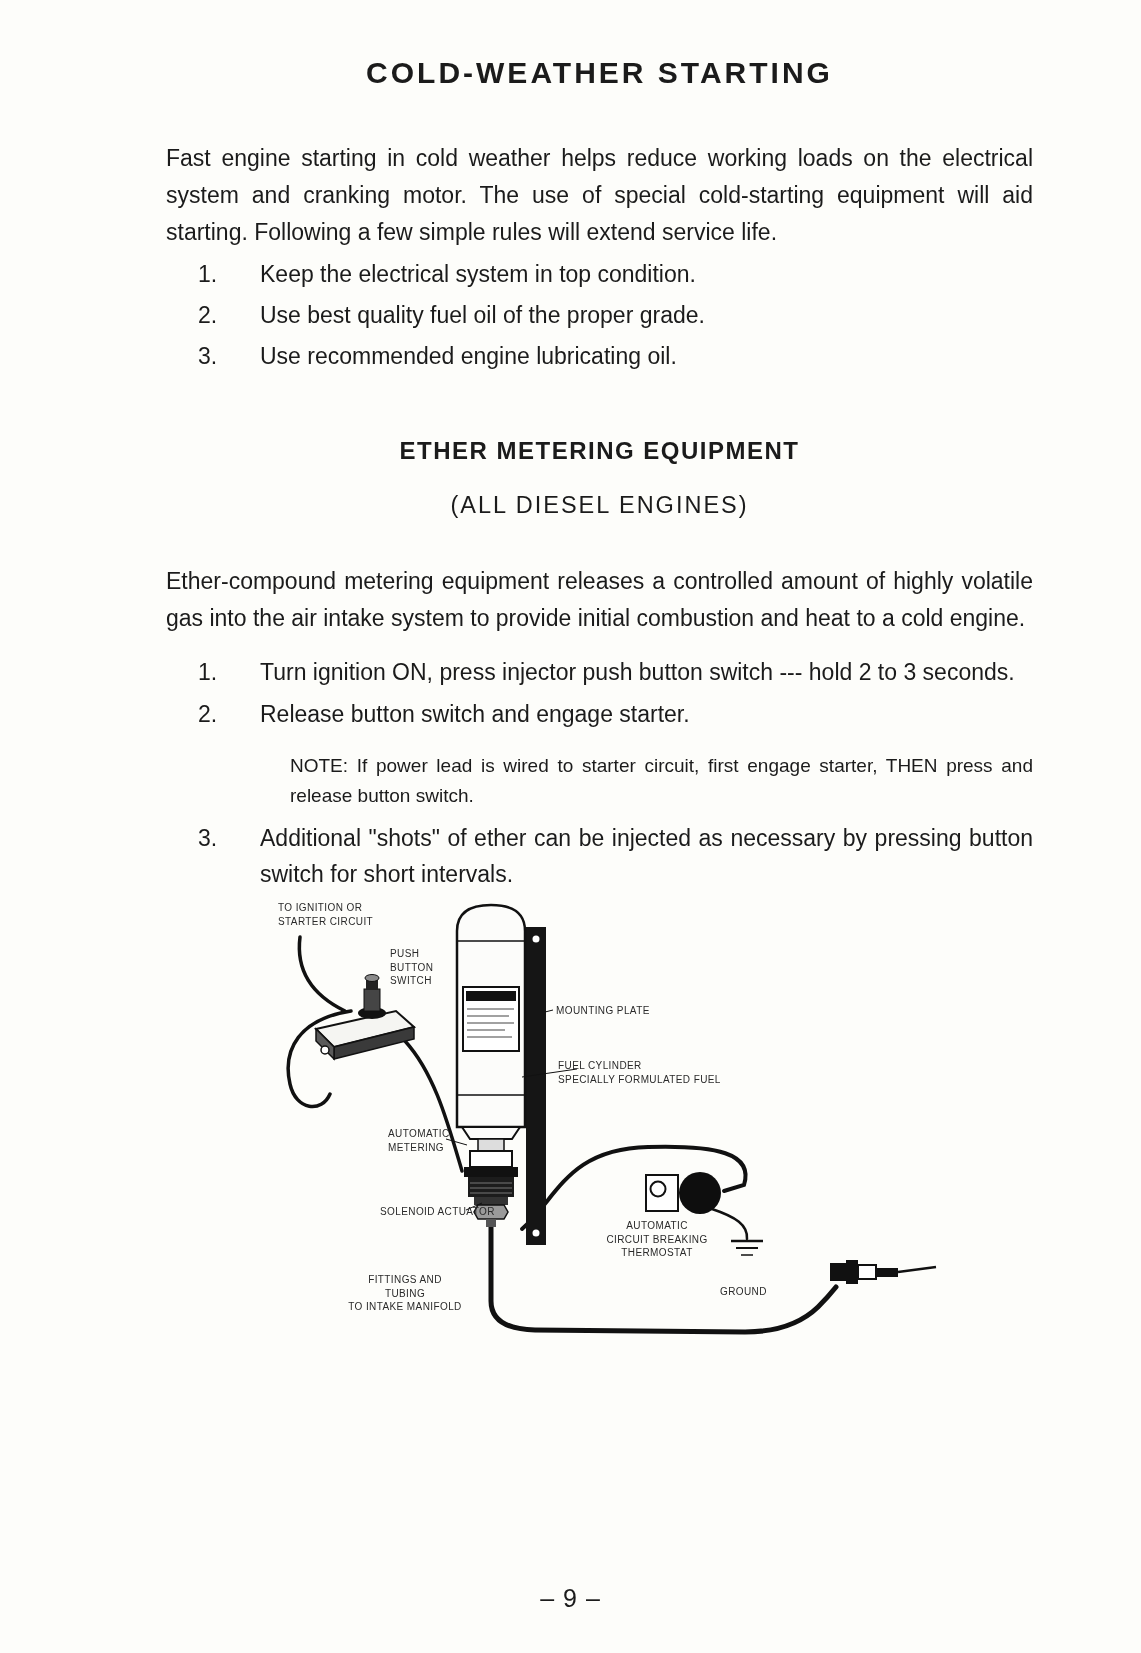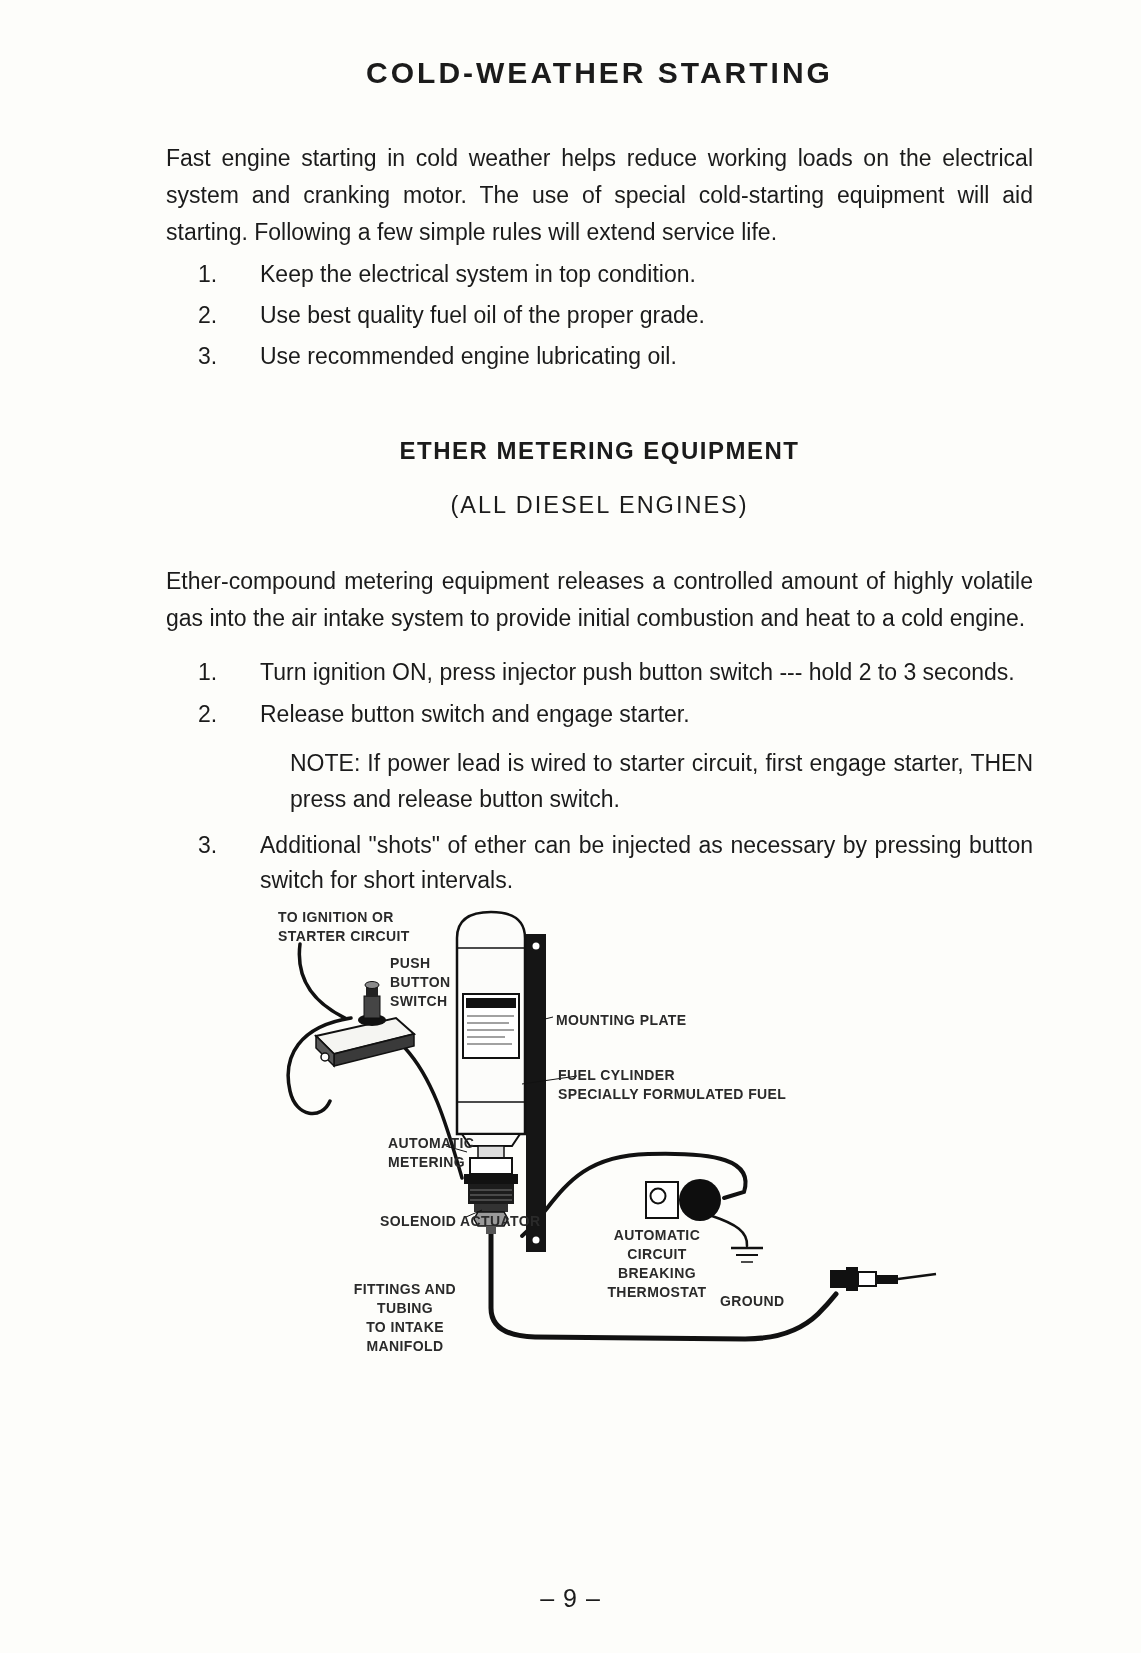--- a/index.html
+++ b/index.html
@@ -34,33 +34,32 @@
   .section-heading{
     text-align:center;font-size:24px;font-weight:bold;
     letter-spacing:1.5px;margin:60px 0 0 0;
   }
   .section-sub{
     text-align:center;font-size:23.5px;font-weight:normal;
     letter-spacing:2px;margin:27px 0 0 0;
   }
   .section-body{margin:44px 0 18px 0;}
   .note{
-    font-size:23px;line-height:1.58;text-align:justify;
-    margin:12px 0 10px 124px;
+    font-size:19px;line-height:1.58;text-align:justify;
+    margin:18px 0 10px 124px;
   }
   .diagram{position:relative;height:468px;margin-top:6px;}
   .diagram svg{position:absolute;left:0;top:0;}
   .dlabel{
     position:absolute;
-    font-size:14px;
+    font-size:10px;
     letter-spacing:.4px;
     line-height:1.35;
     color:#2a2a2a;
     white-space:pre-line;
-    font-weight:bold;
   }
   .dlabel.center{text-align:center;}
   .pagenum{
     position:absolute;left:0;right:0;bottom:40px;
     text-align:center;font-size:25px;letter-spacing:1px;color:#1b1b1b;
   }
 </style>
 </head>
 <body>
 

